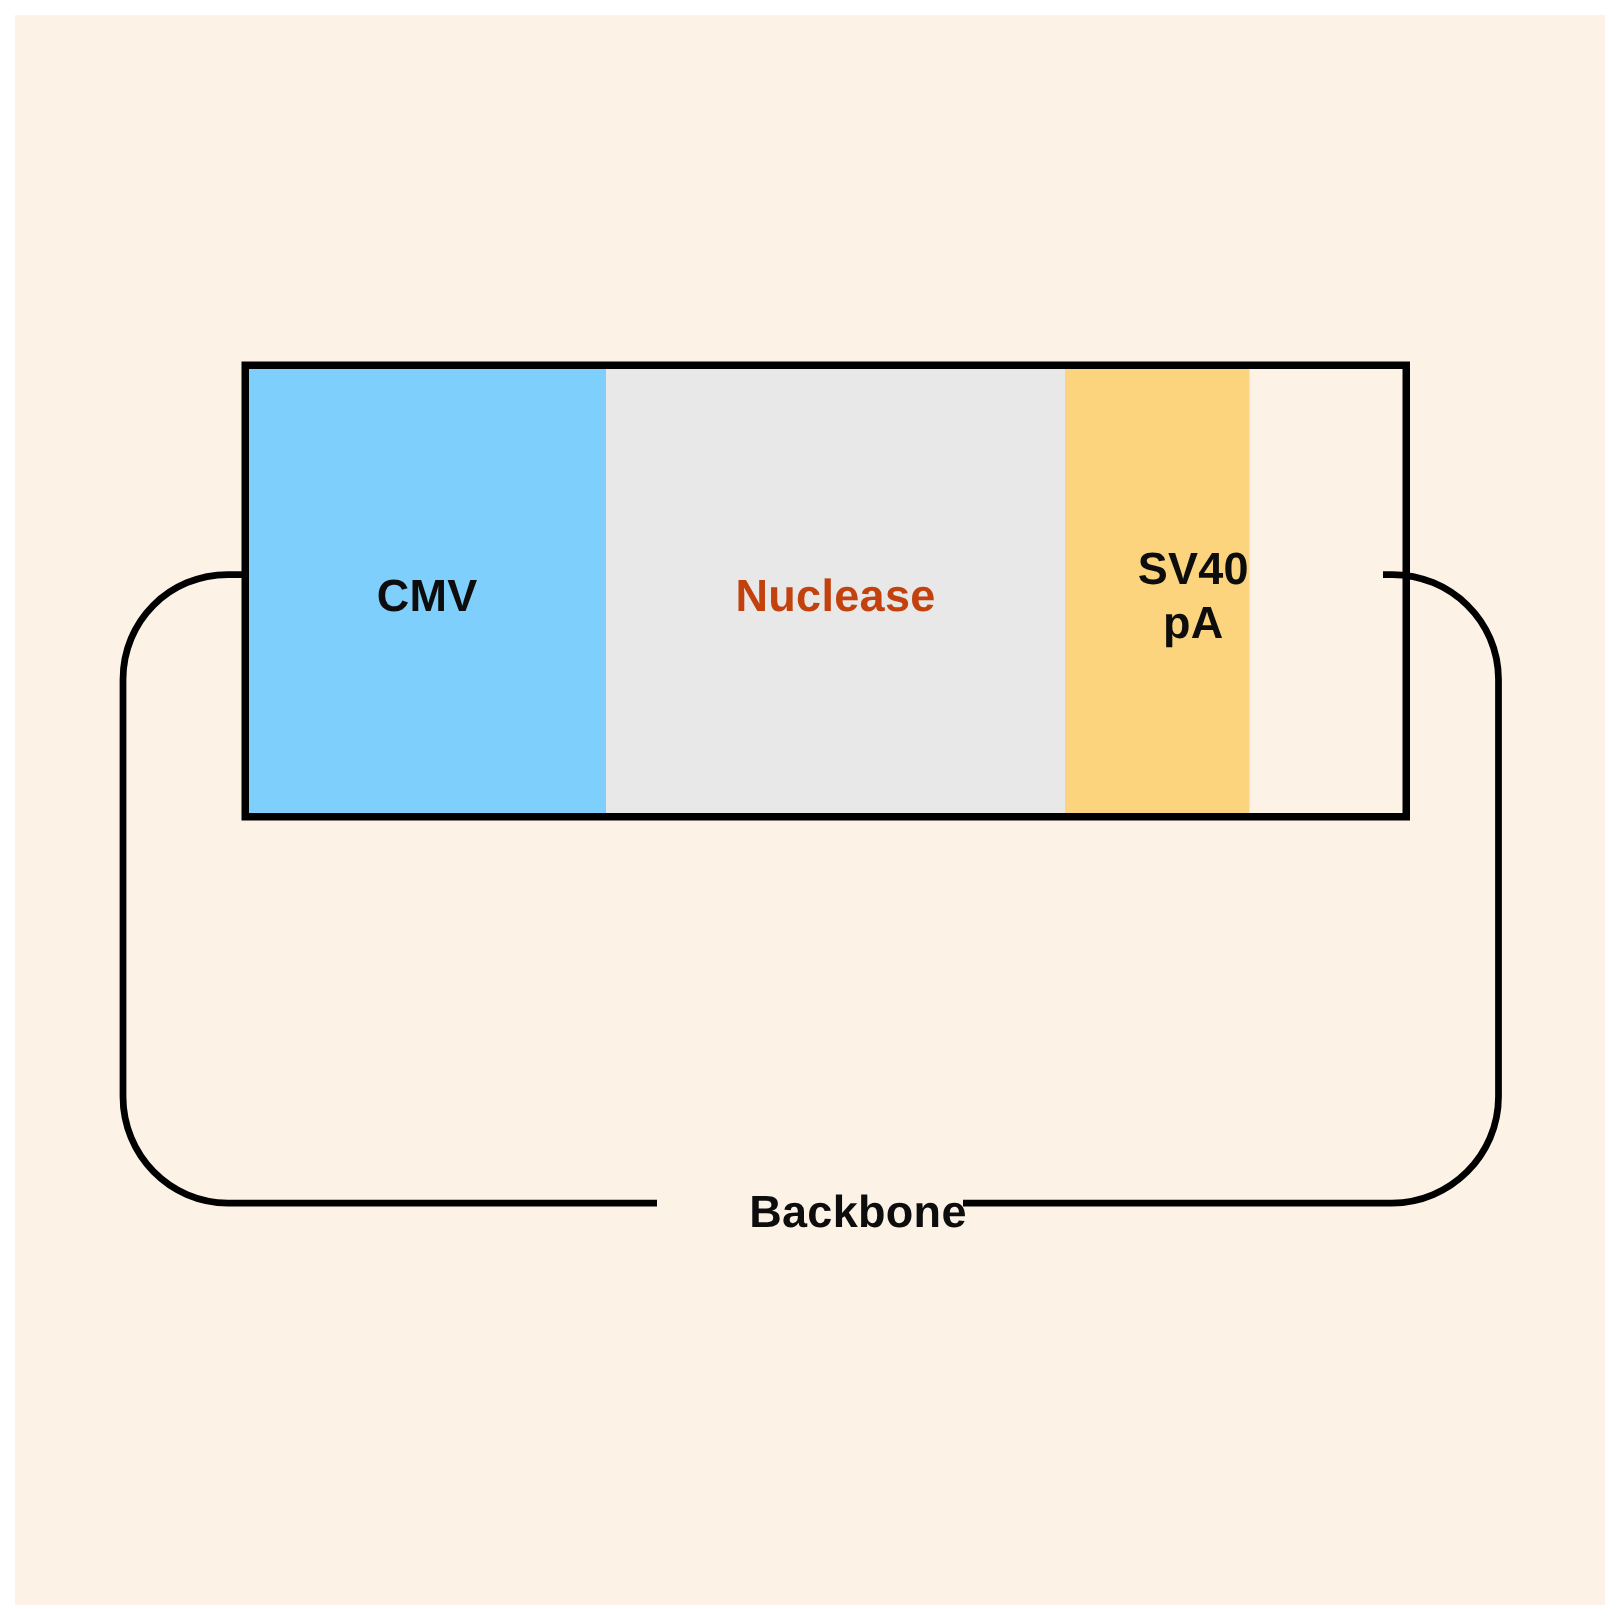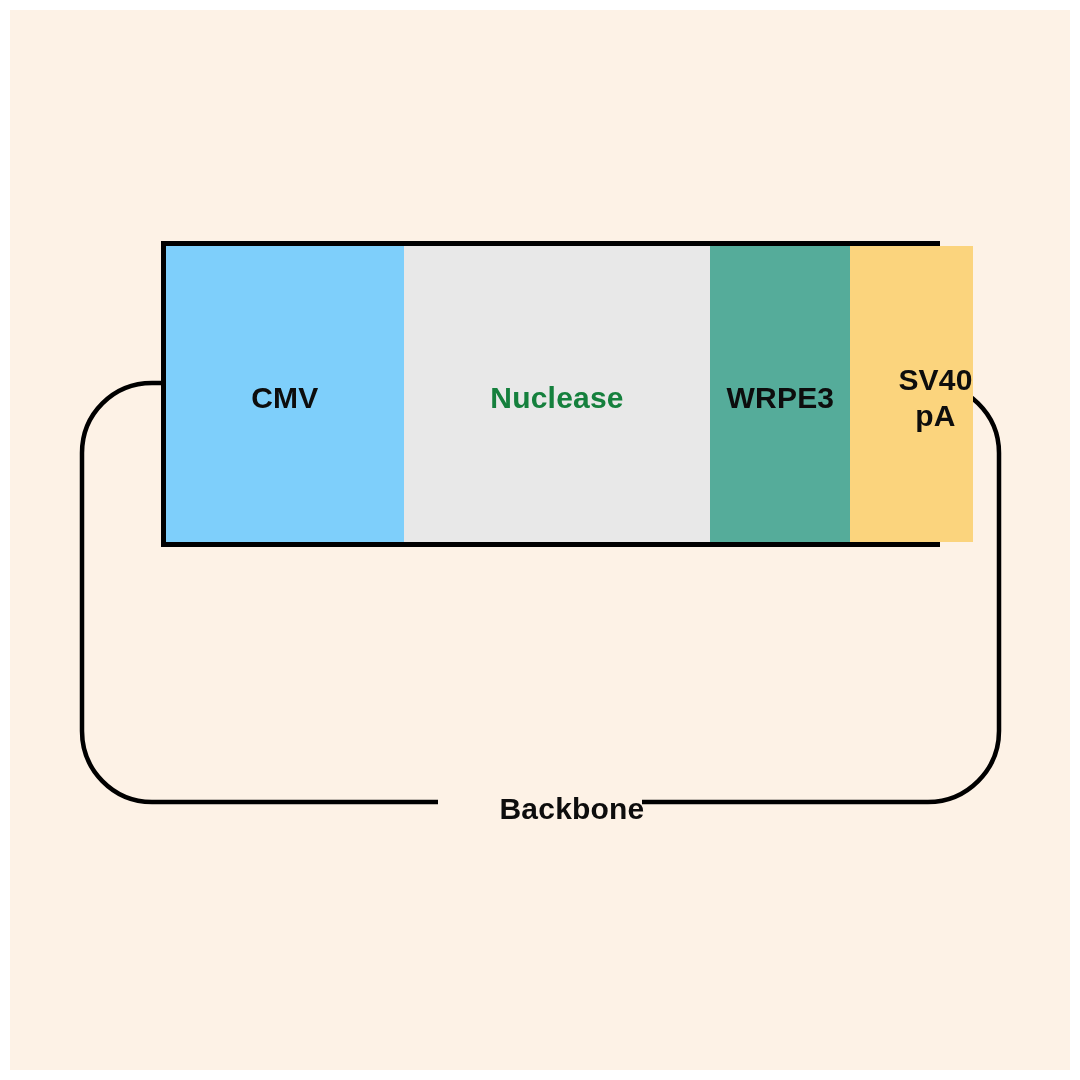--- a/index.html
+++ b/index.html
@@ -81,24 +81,21 @@
     <path d="M 160 373 L 142 373 C 103 373 72 404 72 443 L 72 721 C 72 760 103 792 142 792 L 428 792" fill="none" stroke="#000000" stroke-width="4.5"></path>
 
     <path d="M 632 792 L 918 792 C 957 792 989 760 989 721 L 989 443 C 989 404 957 373 918 373 L 912 373" fill="none" stroke="#000000" stroke-width="4.5"></path>
   </svg>
 
   <div class="plasmid-map" style="border-color: rgb(0, 0, 0);">
     <div class="segment" style="background: rgb(126, 207, 251); flex-basis: 30.9%;">
       <span class="segment-label" style="color: rgb(13, 13, 13);">CMV</span>
     </div>
     <div class="segment" style="background: rgb(232, 232, 232); flex-basis: 39.9%;">
-      <span class="segment-label" style="color: #15803d;">Nuclease</span>
-    </div>
-    <div class="segment" style="background: rgb(85, 172, 154); flex-basis: 18.2%;">
-      <span class="segment-label" style="color: rgb(13, 13, 13);">WRPE3</span>
+      <span class="segment-label" style="color: #c2410c;">Nuclease</span>
     </div>
     <div class="segment segment-sv40" style="background: rgb(251, 212, 125); flex-basis: 11%;">
       <span class="segment-label" style="color: rgb(13, 13, 13);">SV40 pA</span>
     </div>
   </div>
 
   <div class="backbone-label" style="color: rgb(13, 13, 13);">Backbone</div>
 
 </div>
 

